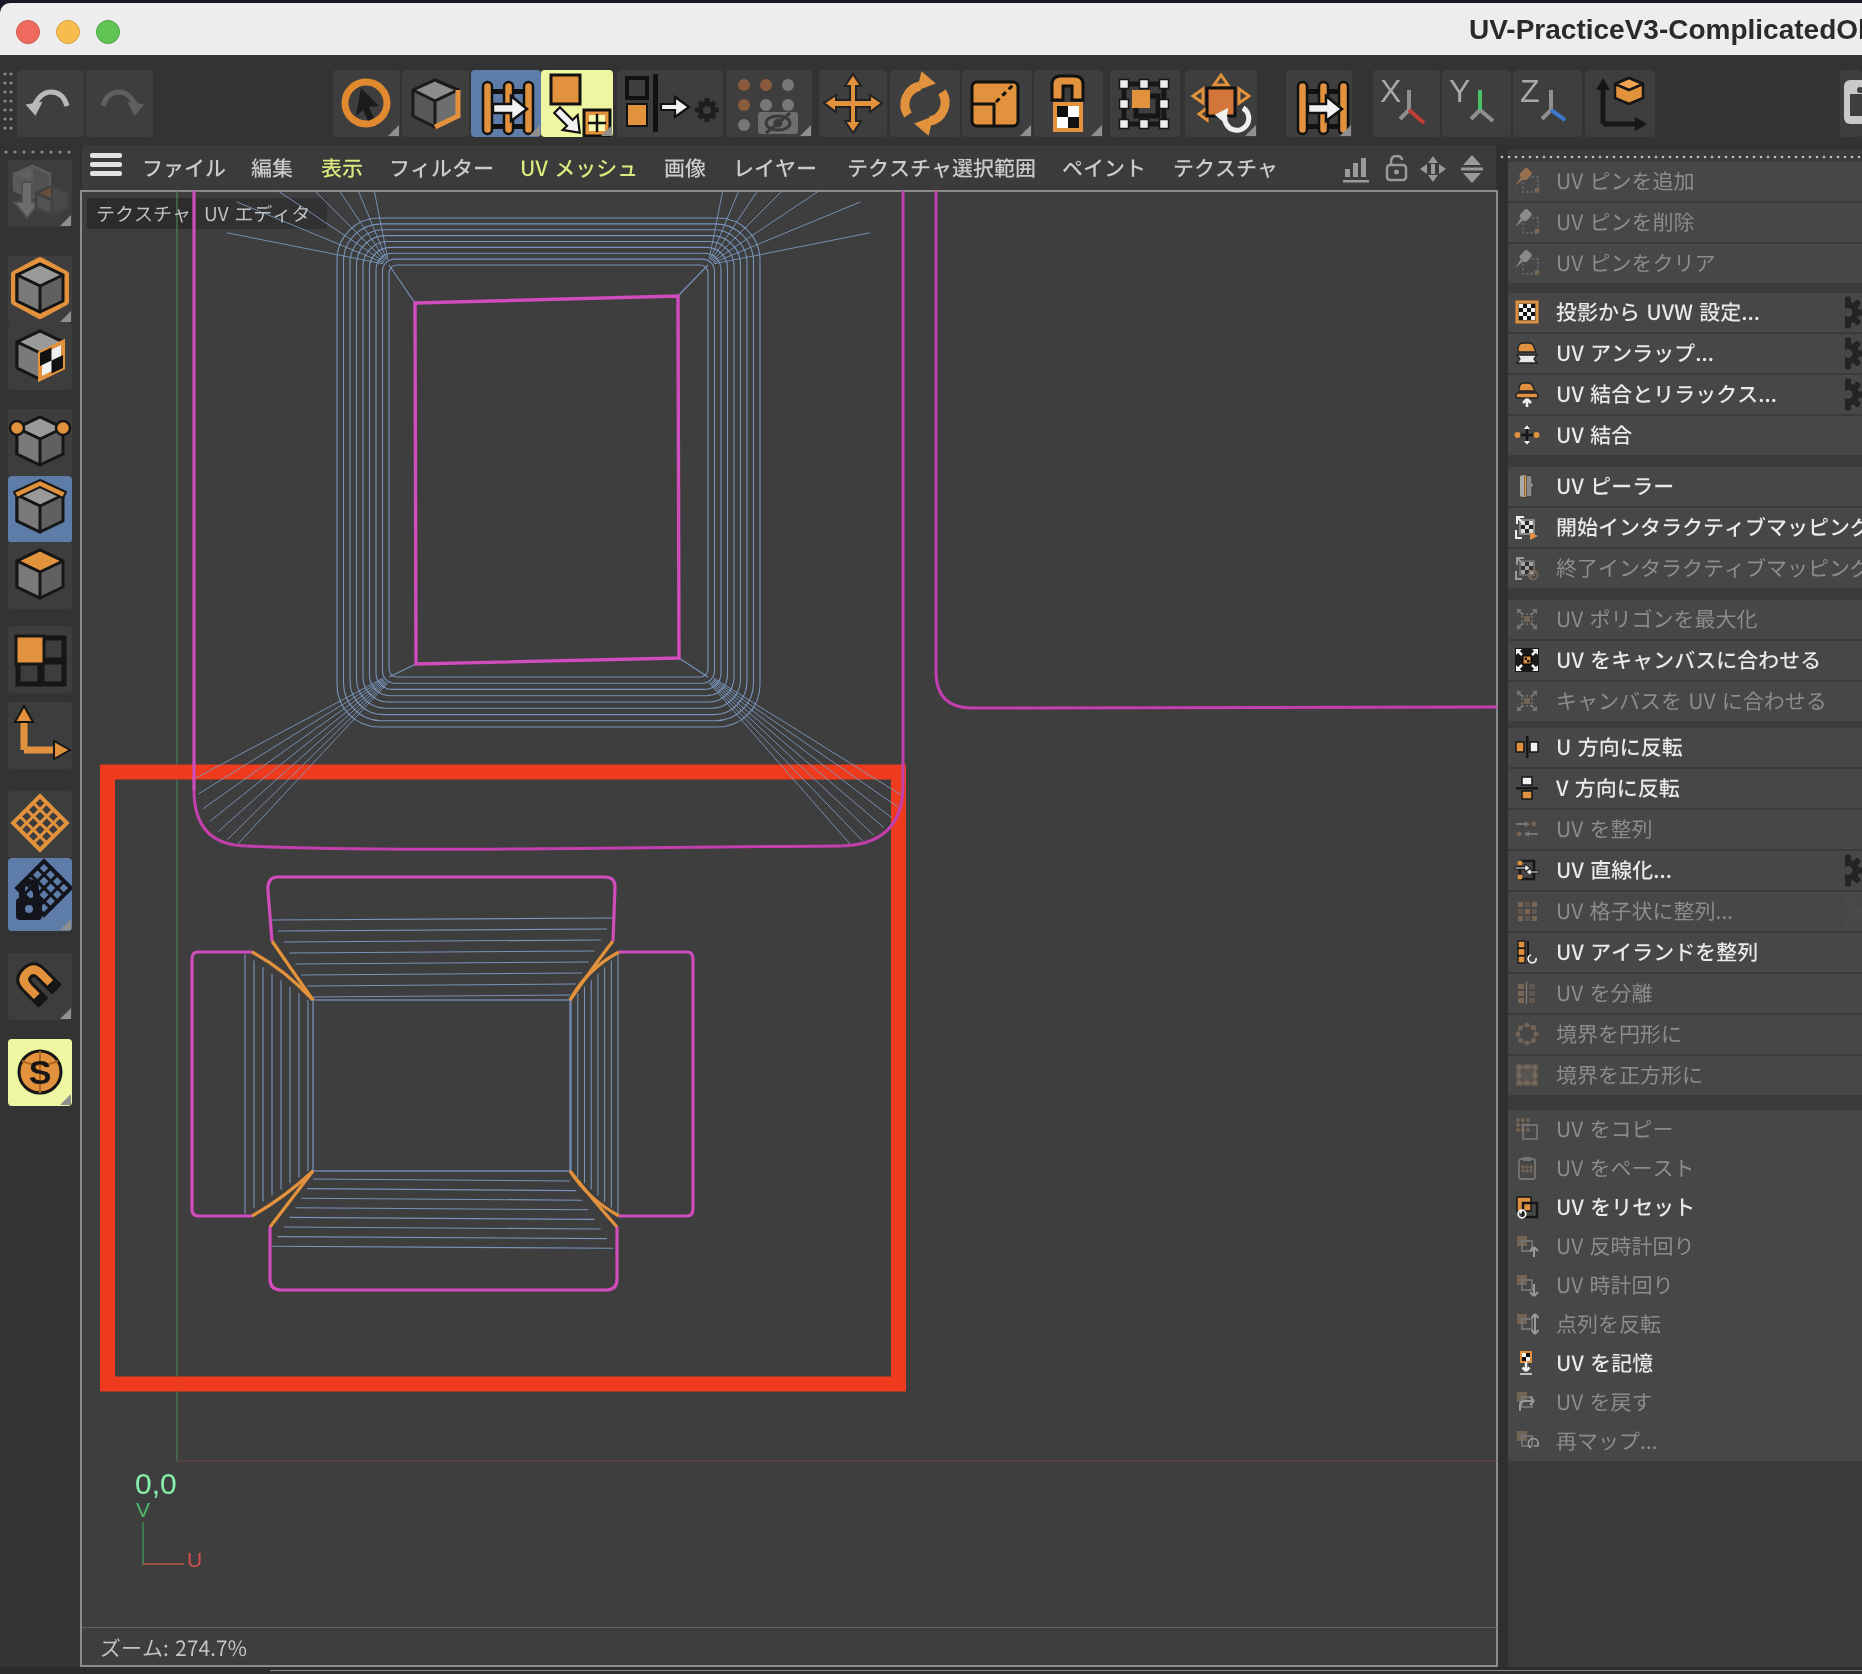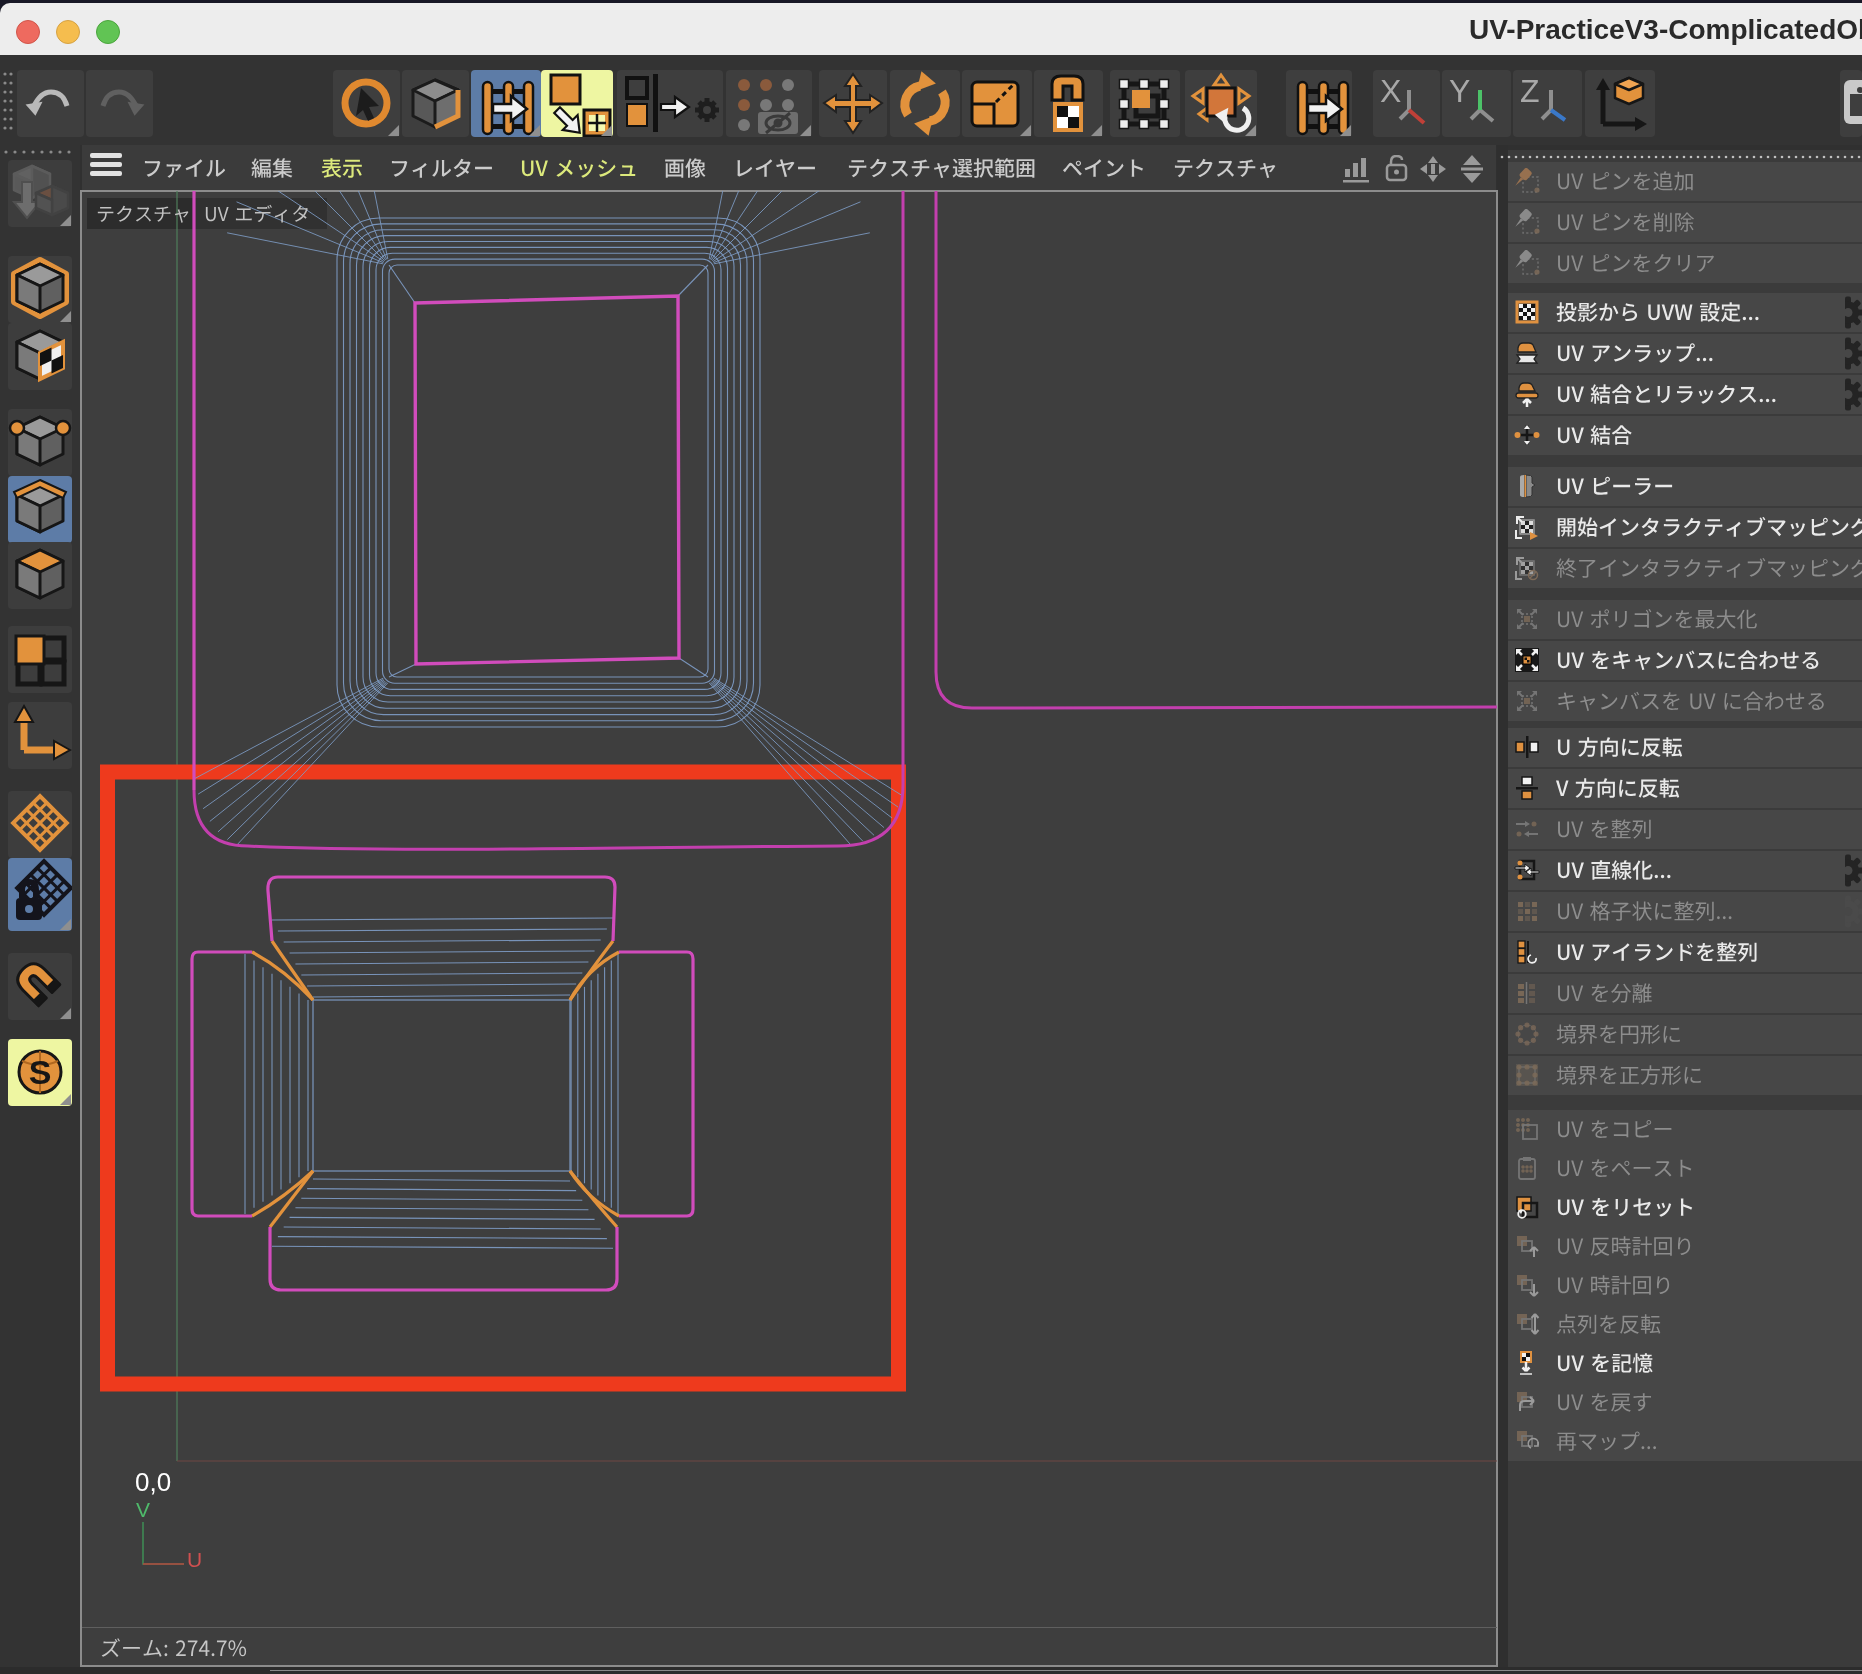--- a/index.html
+++ b/index.html
@@ -602,21 +602,21 @@
       <path d="M537 1025 Q505 1007 488 980" fill="none" stroke="#e2923c" stroke-width="3.2" opacity="1"></path>
       <path d="M188 1036 Q208 1010 231 980" fill="none" stroke="#e2923c" stroke-width="3.2" opacity="1"></path>
       <path d="M535 1036 Q512 1010 488 980" fill="none" stroke="#e2923c" stroke-width="3.2" opacity="1"></path>
       <path d="M190 750 L186 700 Q185 686 196 686 L523 686 Q533 686 533 696 L531 750" fill="none" stroke="#d14cbc" stroke-width="3.2" opacity="1"></path>
       <path d="M170 761 L116 761 Q110 761 110 768 L110 1018 Q110 1025 116 1025 L170 1025" fill="none" stroke="#d14cbc" stroke-width="3.2" opacity="1"></path>
       <path d="M537 761 L605 761 Q611 761 611 768 L611 1018 Q611 1025 605 1025 L537 1025" fill="none" stroke="#d14cbc" stroke-width="3.2" opacity="1"></path>
       <path d="M188 1036 L188 1088 Q188 1099 199 1099 L524 1099 Q535 1099 535 1088 L535 1036" fill="none" stroke="#d14cbc" stroke-width="3.2" opacity="1"></path>
     </svg>
     <div class="abs" style="left:87px;top:198px;width:106px;height:31px;background:rgba(42,42,42,0.92)"></div>
     <div class="abs" style="left:195px;top:198px;width:132px;height:31px;background:rgba(48,48,48,0.92)"></div>
-    <div class="abs" style="left:135px;top:1467px;font-size:26px;color:#ffffff">0,0</div>
+    <div class="abs" style="left:135px;top:1467px;font-size:30px;color:#86efac">0,0</div>
     <div class="abs" style="left:136px;top:1498px;font-size:21px;color:#4fba6b">V</div>
     <svg class="abs" style="left:140px;top:1520px" width="70" height="50">
       <path d="M3 2 L3 44 L44 44" fill="none" stroke="#3f8f55" stroke-width="1.5"></path>
       <path d="M3 44 L44 44" stroke="#b4443c" stroke-width="1.5"></path>
     </svg>
     <div class="abs" style="left:187px;top:1548px;font-size:21px;color:#d05050">U</div>
     <div class="abs" style="left:82px;top:1627px;width:1415px;height:1px;background:#5f5f5f"></div>
     <div class="abs" style="left:0;top:1667px;width:1862px;height:7px;background:#2c2c2c"></div>
     <div class="abs" style="left:270px;top:1670px;width:1592px;height:1px;background:#8a8a8a"></div>
     <div class="row" style="top:162px"></div>

